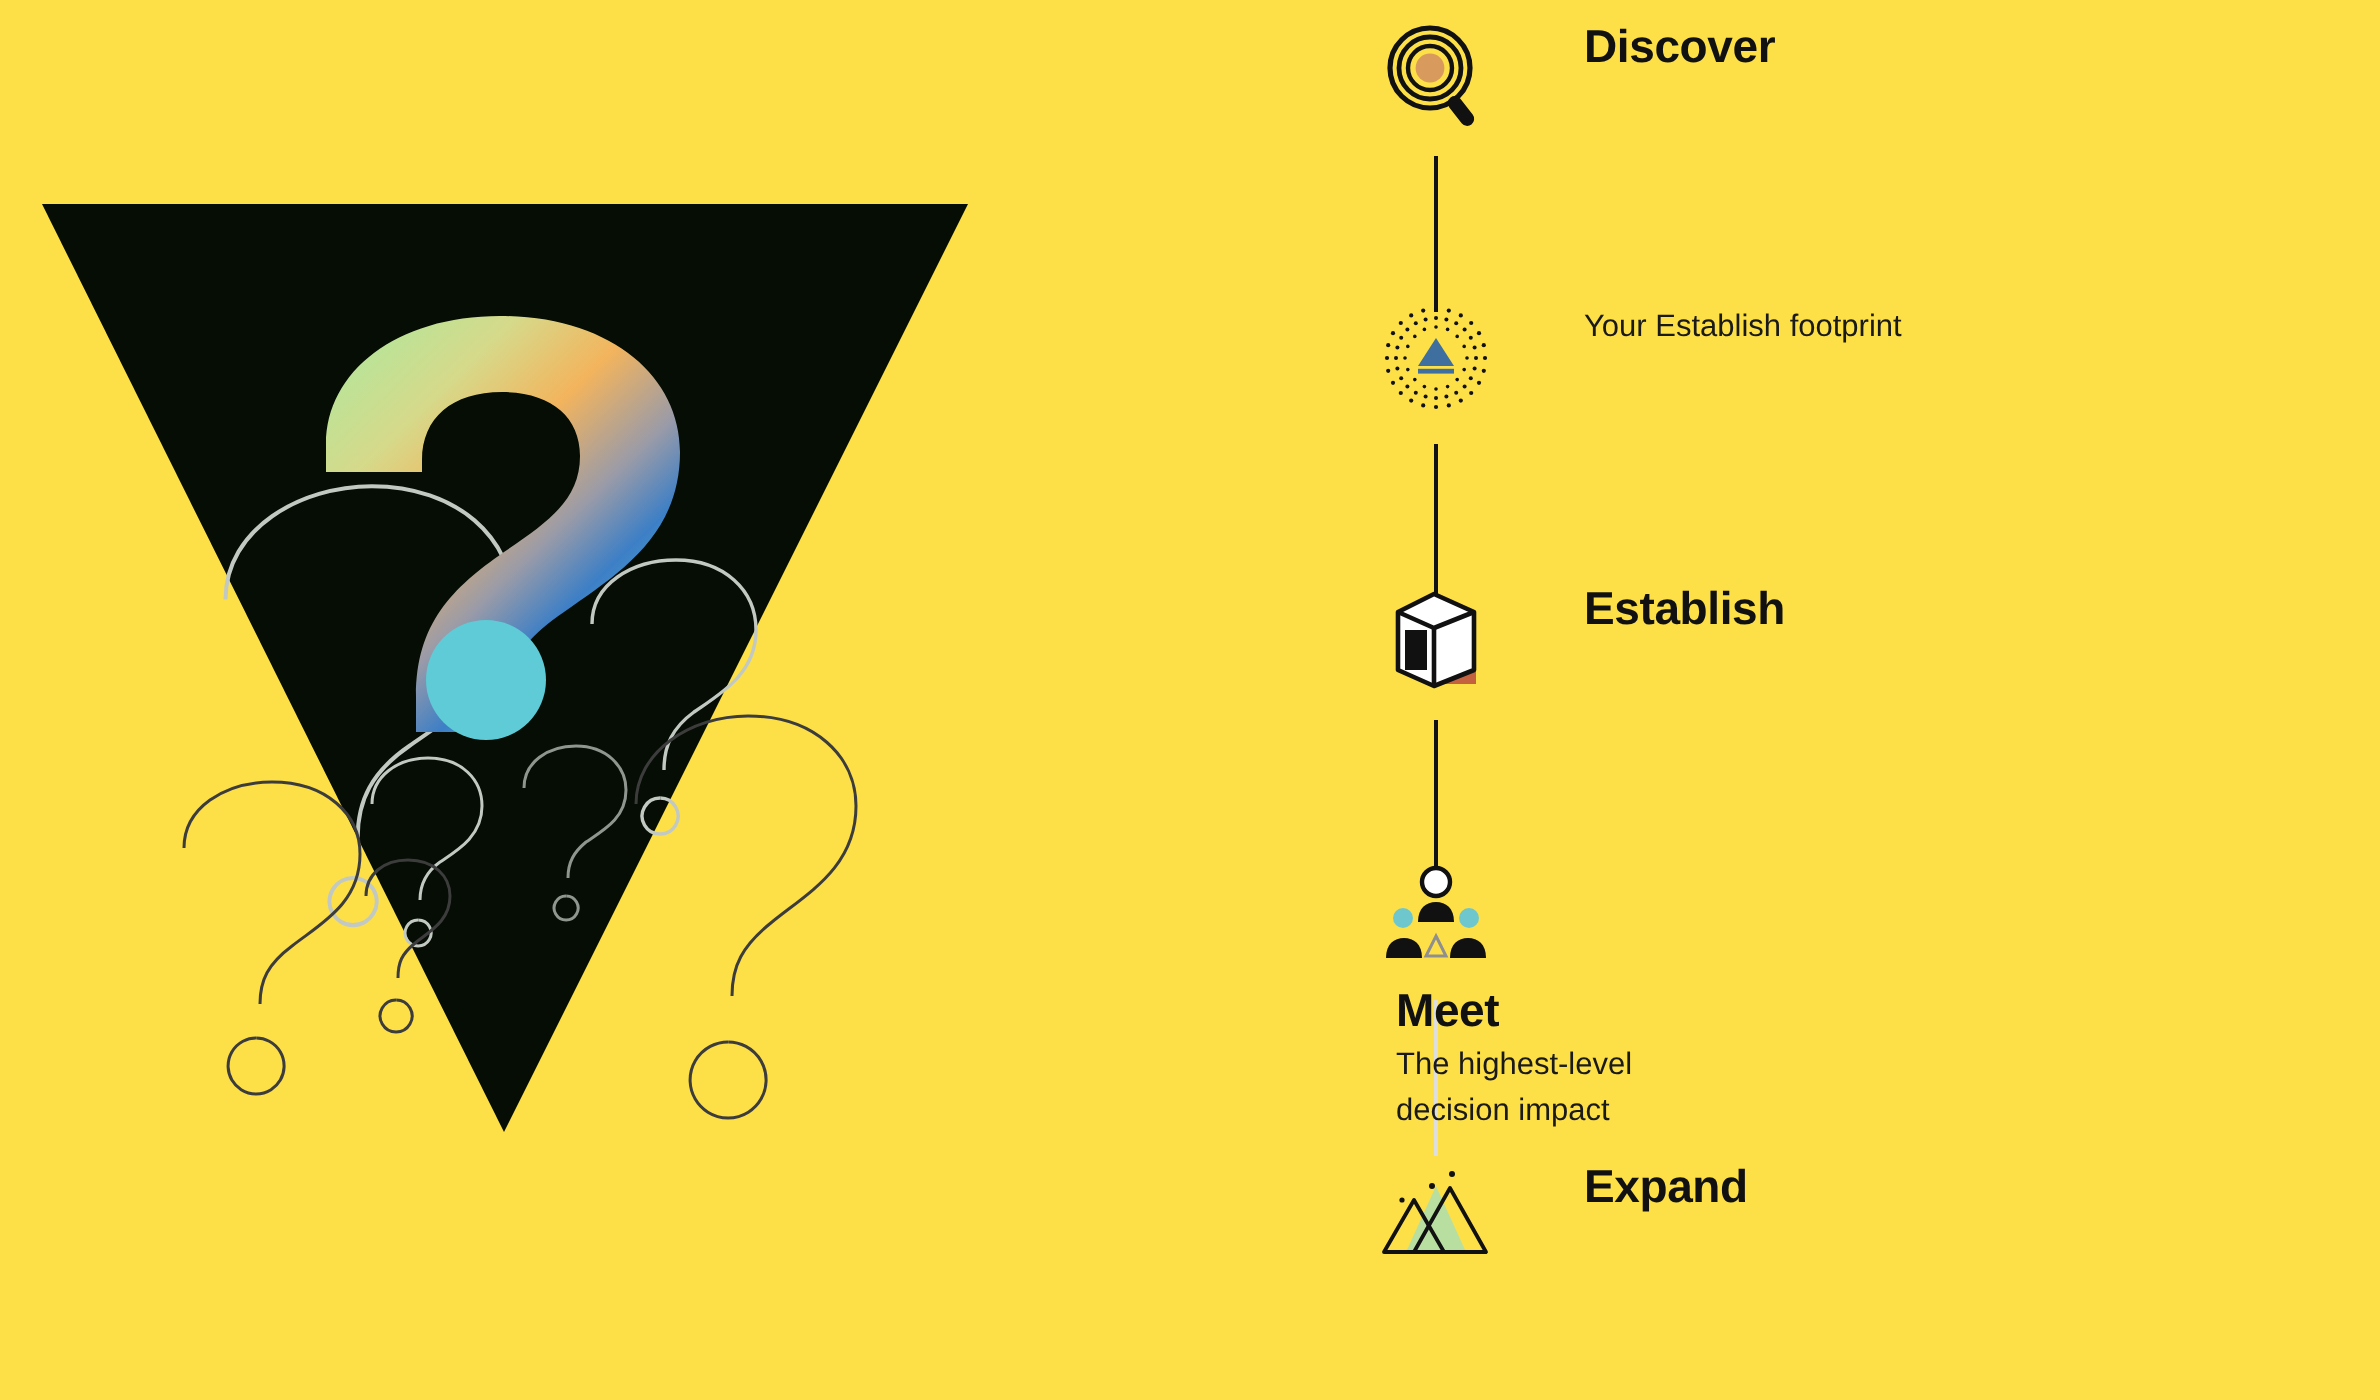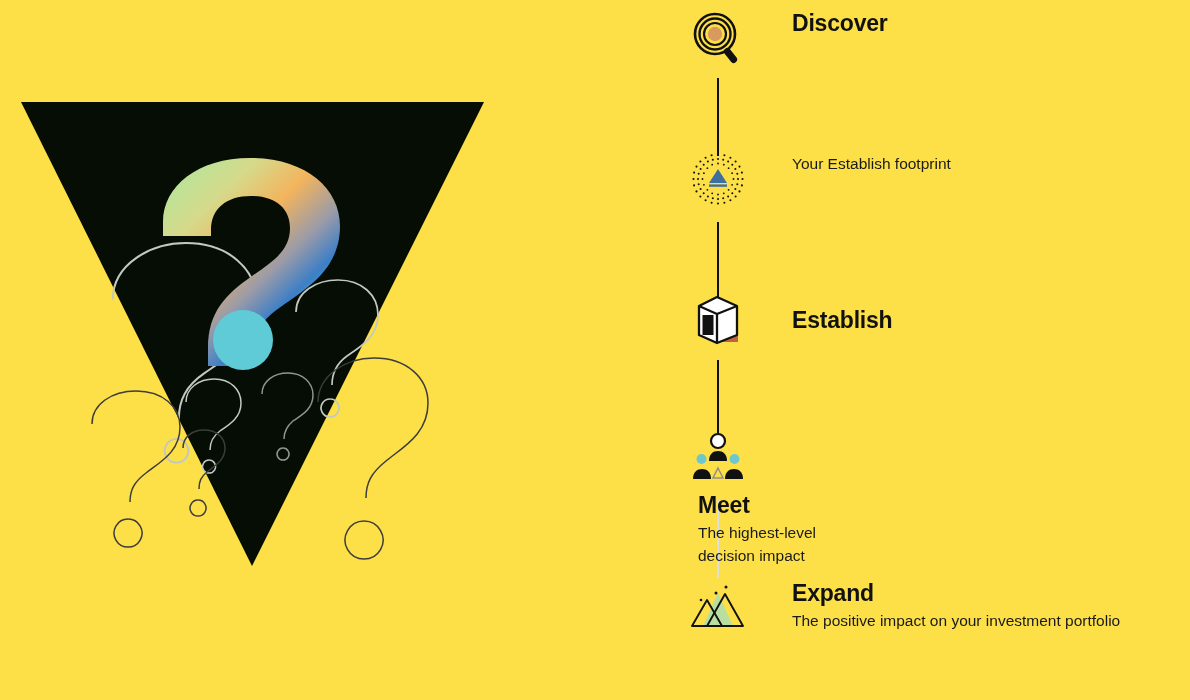--- a/index.html
+++ b/index.html
@@ -273,21 +273,21 @@
 
           <path d="M29,19 L38,33 L20,33 Z" fill="#3f6f9e"></path>
           <rect x="20" y="34.4" width="18" height="2.4" fill="#3f6f9e"></rect>
         </svg>
       </div>
       <div class="step-text">
         <div class="step-sub">Your Establish footprint</div>
       </div>
     </div>
 
-    <div class="step" style="top:289px;align-items:center;">
+    <div class="step" style="top:289px;">
       <div class="step-icon">
         <svg width="58" height="58" viewBox="0 0 58 58">
 
           <rect x="30" y="22" width="19" height="29" fill="#c4613f"></rect>
 
           <path d="M10,15 L28,6 L48,15 L48,44 L28,52 L10,44 Z" fill="#ffffff" stroke="#111111" stroke-width="2.3" stroke-linejoin="round"></path>
           <path d="M10,15 L28,23 L48,15" fill="none" stroke="#111111" stroke-width="2.3" stroke-linejoin="round"></path>
           <path d="M28,23 L28,52" fill="none" stroke="#111111" stroke-width="2.3"></path>
 
           <rect x="13.5" y="24" width="11" height="20" fill="#111111"></rect>
@@ -333,18 +333,17 @@
 
           <line x1="3" y1="46" x2="54" y2="46" stroke="#111111" stroke-width="1.9"></line>
 
           <circle cx="37" cy="7" r="1.5" fill="#111111"></circle>
           <circle cx="27" cy="13" r="1.5" fill="#111111"></circle>
           <circle cx="12" cy="20" r="1.3" fill="#111111"></circle>
         </svg>
       </div>
       <div class="step-text">
         <div class="step-title">Expand</div>
-        <div class="step-sub">The positive impact on your investment portfolio</div>
       </div>
     </div>
 
   </div>
 </div>
 
 </body></html>

